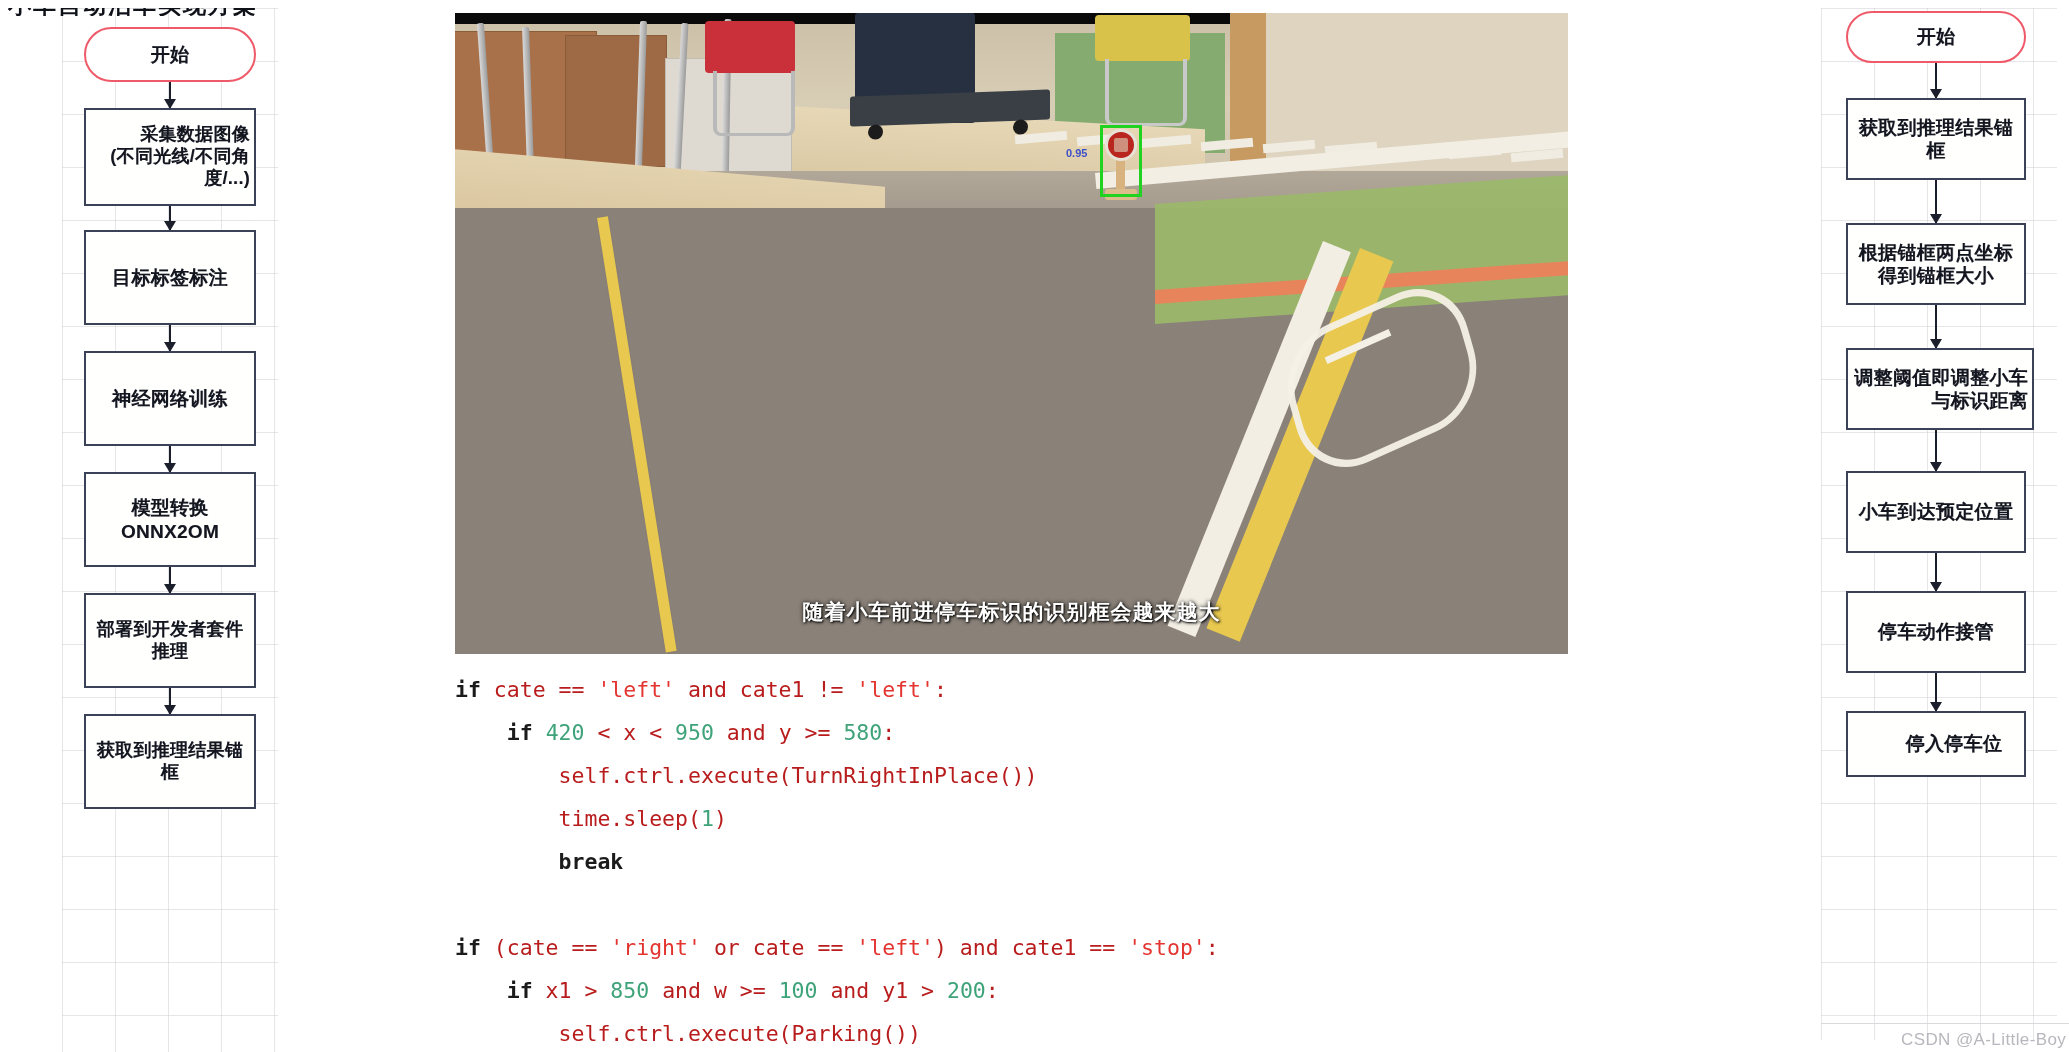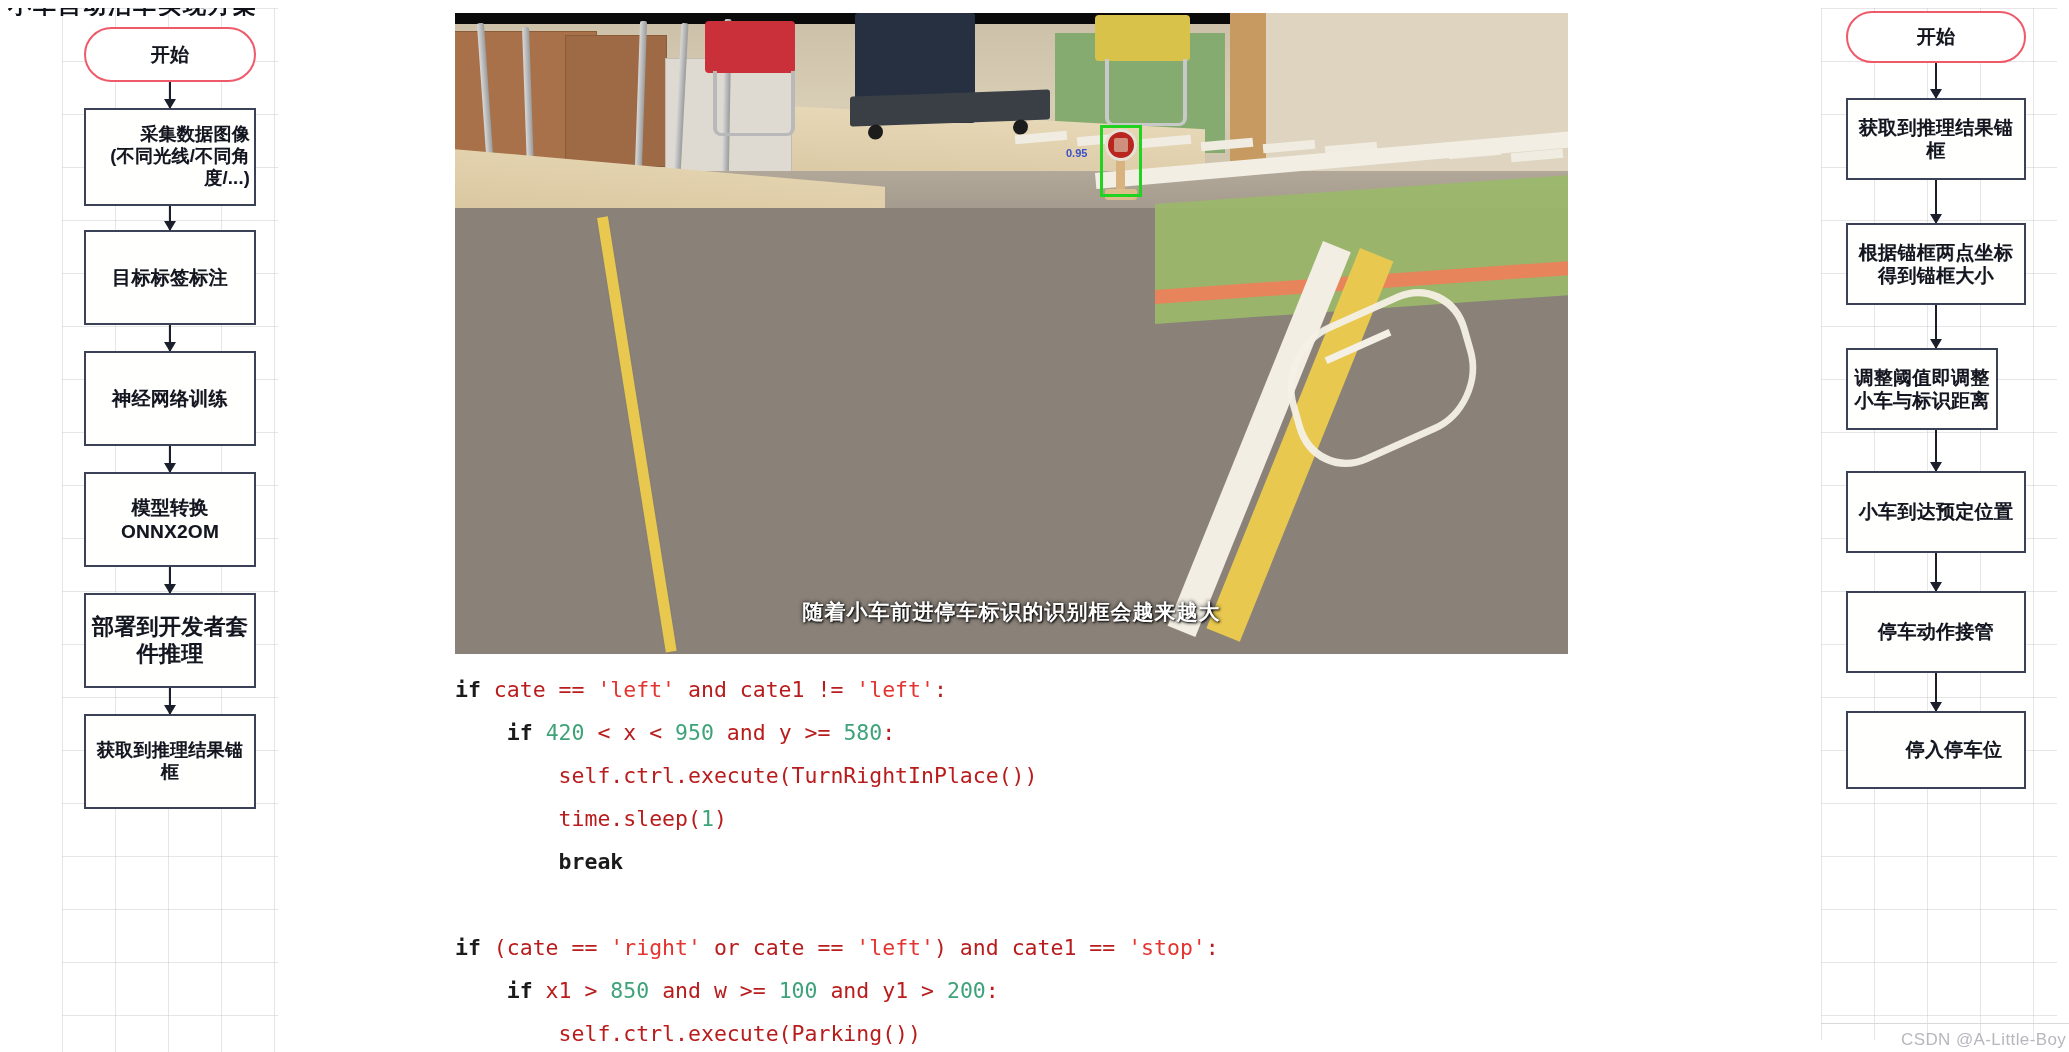--- a/index.html
+++ b/index.html
@@ -497,21 +497,21 @@
         <div class="arrow" style="left: 106.7px; top: 317px; height: 26px;"></div>
         <div class="node" style="left: 22px; top: 343px; width: 172px; height: 95px; font-size: 19px;">
           <span style="white-space: pre-line;">神经网络训练</span>
         </div>
         <div class="arrow" style="left: 106.7px; top: 438px; height: 26px;"></div>
         <div class="node" style="left: 22px; top: 464px; width: 172px; height: 95px; font-size: 19px;">
           <span style="white-space: pre-line;">模型转换
 ONNX2OM</span>
         </div>
         <div class="arrow" style="left: 106.7px; top: 559px; height: 26px;"></div>
-        <div class="node" style="left: 22px; top: 585px; width: 172px; height: 95px; font-size: 22px;">
+        <div class="node" style="left: 22px; top: 585px; width: 172px; height: 95px; font-size: 18px;">
           <span style="white-space: pre-line;">部署到开发者套件推理</span>
         </div>
         <div class="arrow" style="left: 106.7px; top: 680px; height: 26px;"></div>
         <div class="node" style="left: 22px; top: 706px; width: 172px; height: 95px; font-size: 18px;">
           <span style="white-space: pre-line;">获取到推理结果锚框</span>
         </div>
       </div>
   </div>
 
   <div id="clipped-heading">小车自动泊车实现方案</div>
@@ -579,33 +579,33 @@
         </div>
         <div class="arrow" style="left: 113.7px; top: 55px; height: 35px;"></div>
         <div class="node" style="left: 25px; top: 90px; width: 180px; height: 82px; font-size: 19px;">
           <span style="white-space: pre-line;">获取到推理结果锚框</span>
         </div>
         <div class="arrow" style="left: 113.7px; top: 172px; height: 43px;"></div>
         <div class="node" style="left: 25px; top: 215px; width: 180px; height: 82px; font-size: 19px;">
           <span style="white-space: pre-line;">根据锚框两点坐标得到锚框大小</span>
         </div>
         <div class="arrow" style="left: 113.7px; top: 297px; height: 43px;"></div>
-        <div class="node" style="left: 25px; top: 340px; width: 152px; height: 82px; font-size: 19px;">
+        <div class="node" style="left: 25px; top: 340px; width: 188px; height: 82px; font-size: 19px; text-align: right;">
           <span style="white-space: pre-line;">调整阈值即调整小车与标识距离</span>
         </div>
         <div class="arrow" style="left: 113.7px; top: 422px; height: 41px;"></div>
         <div class="node" style="left: 25px; top: 463px; width: 180px; height: 82px; font-size: 19px;">
           <span style="white-space: pre-line;">小车到达预定位置</span>
         </div>
         <div class="arrow" style="left: 113.7px; top: 545px; height: 38px;"></div>
         <div class="node" style="left: 25px; top: 583px; width: 180px; height: 82px; font-size: 19px;">
           <span style="white-space: pre-line;">停车动作接管</span>
         </div>
         <div class="arrow" style="left: 113.7px; top: 665px; height: 38px;"></div>
-        <div class="node" style="left: 25px; top: 703px; width: 180px; height: 78px; font-size: 19px; padding-left: 40px;">
+        <div class="node" style="left: 25px; top: 703px; width: 180px; height: 66px; font-size: 19px; padding-left: 40px;">
           <span style="white-space: pre-line;">停入停车位</span>
         </div>
       </div>
   </div>
 
   <div id="wm-rule"></div>
   <div id="watermark">CSDN @A-Little-Boy</div>
   <div class="wm-heart" id="wm-h1"></div>
   <div class="wm-heart" id="wm-h2"></div>
 

